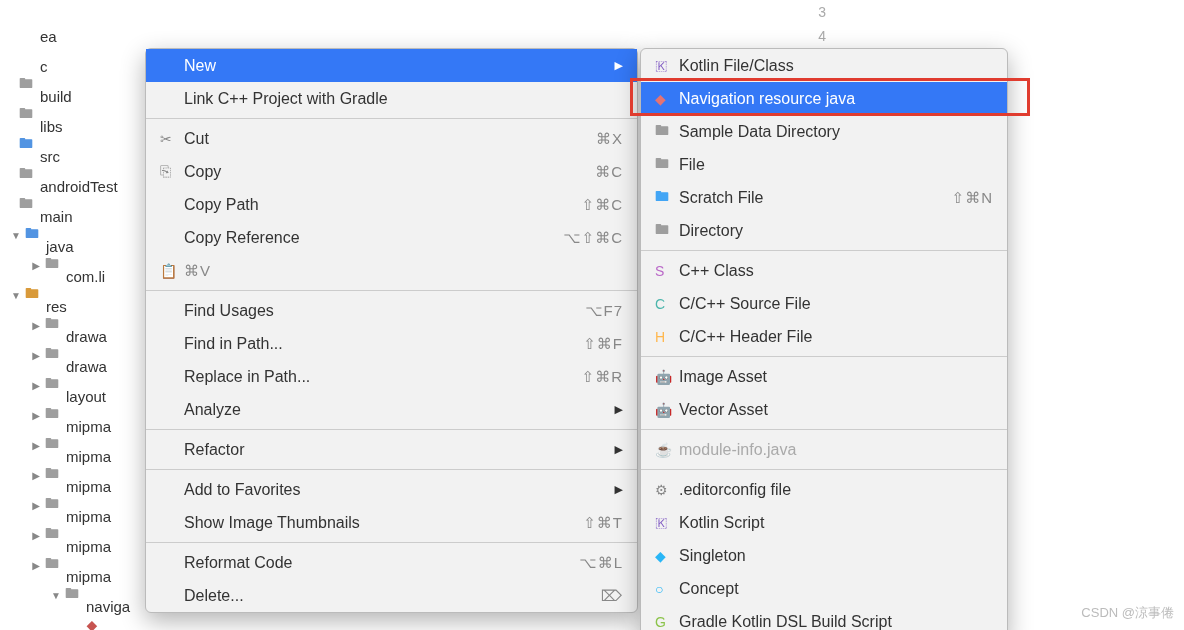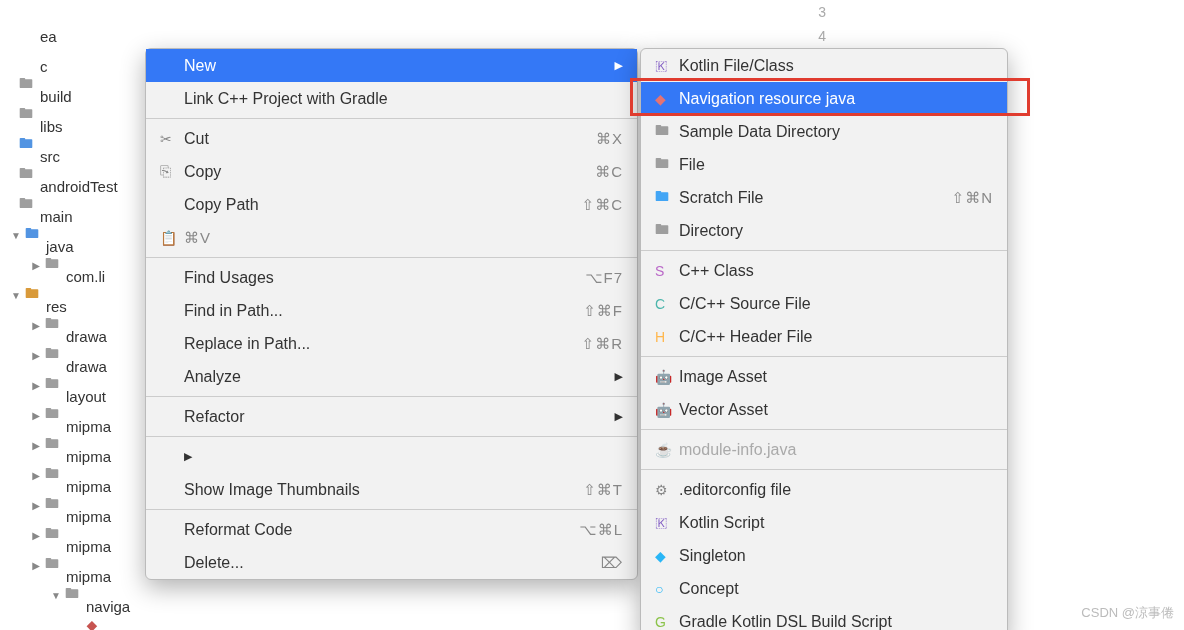--- a/index.html
+++ b/index.html
@@ -199,20 +199,25 @@
       <span class="mi-icon">⎘</span>
       <span class="mi-label">Copy</span>
       <span class="mi-short">⌘C</span>
     </div>
     <div class="menu-item">
       <span class="mi-icon"></span>
       <span class="mi-label">Copy Path</span>
       <span class="mi-short">⇧⌘C</span>
     </div>
     <div class="menu-item">
+      <span class="mi-icon"></span>
+      <span class="mi-label">Copy Reference</span>
+      <span class="mi-short">⌥⇧⌘C</span>
+    </div>
+    <div class="menu-item">
       <span class="mi-icon">📋</span>
       <span class="mi-short">⌘V</span>
     </div>
     <div class="menu-sep"></div>
     <div class="menu-item">
       <span class="mi-icon"></span>
       <span class="mi-label">Find Usages</span>
       <span class="mi-short">⌥F7</span>
     </div>
     <div class="menu-item">
@@ -232,20 +237,21 @@
     </div>
     <div class="menu-sep"></div>
     <div class="menu-item">
       <span class="mi-icon"></span>
       <span class="mi-label">Refactor</span>
       <span class="mi-arrow">▶</span>
     </div>
     <div class="menu-sep"></div>
     <div class="menu-item">
       <span class="mi-icon"></span>
+      <span class="mi-label">Add to Favorites</span>
       <span class="mi-arrow">▶</span>
     </div>
     <div class="menu-item">
       <span class="mi-icon"></span>
       <span class="mi-label">Show Image Thumbnails</span>
       <span class="mi-short">⇧⌘T</span>
     </div>
     <div class="menu-sep"></div>
     <div class="menu-item">
       <span class="mi-icon"></span>

